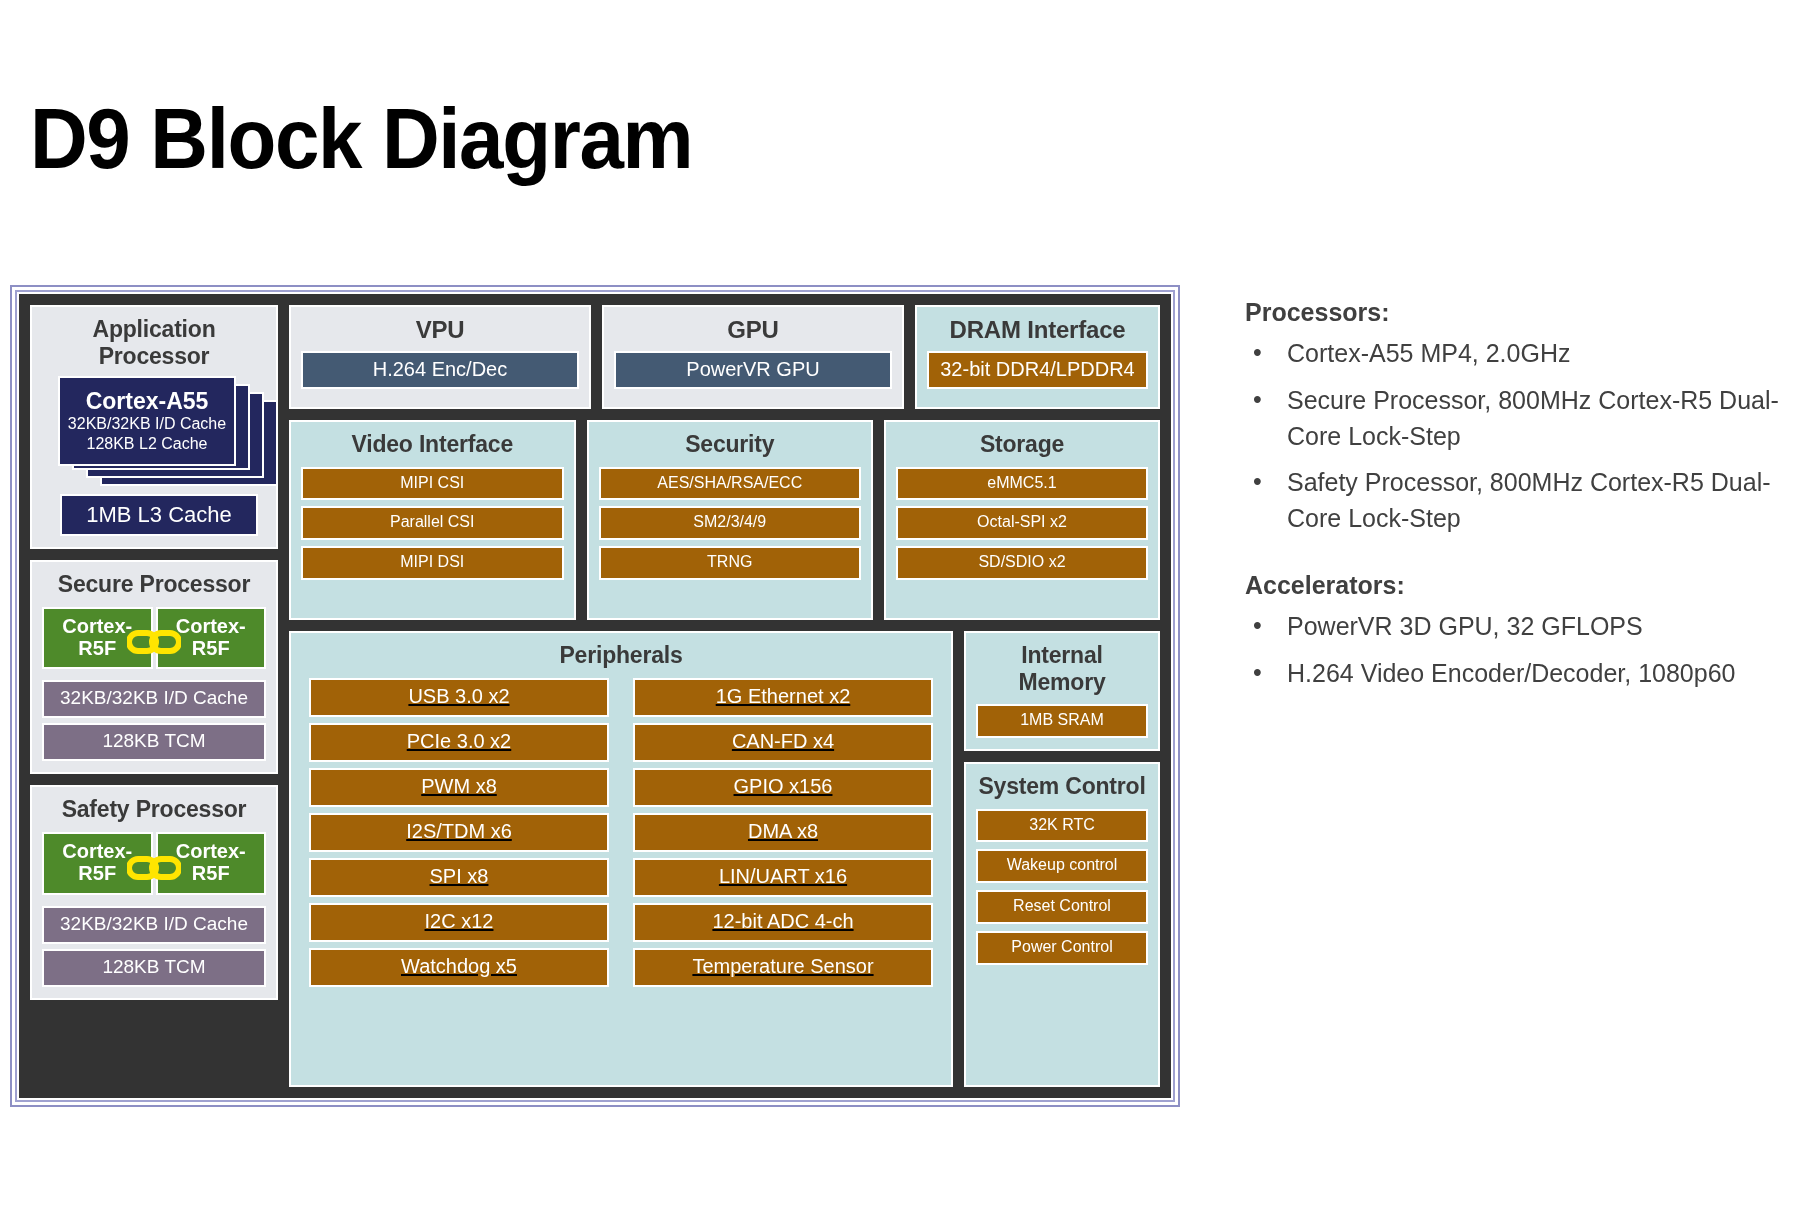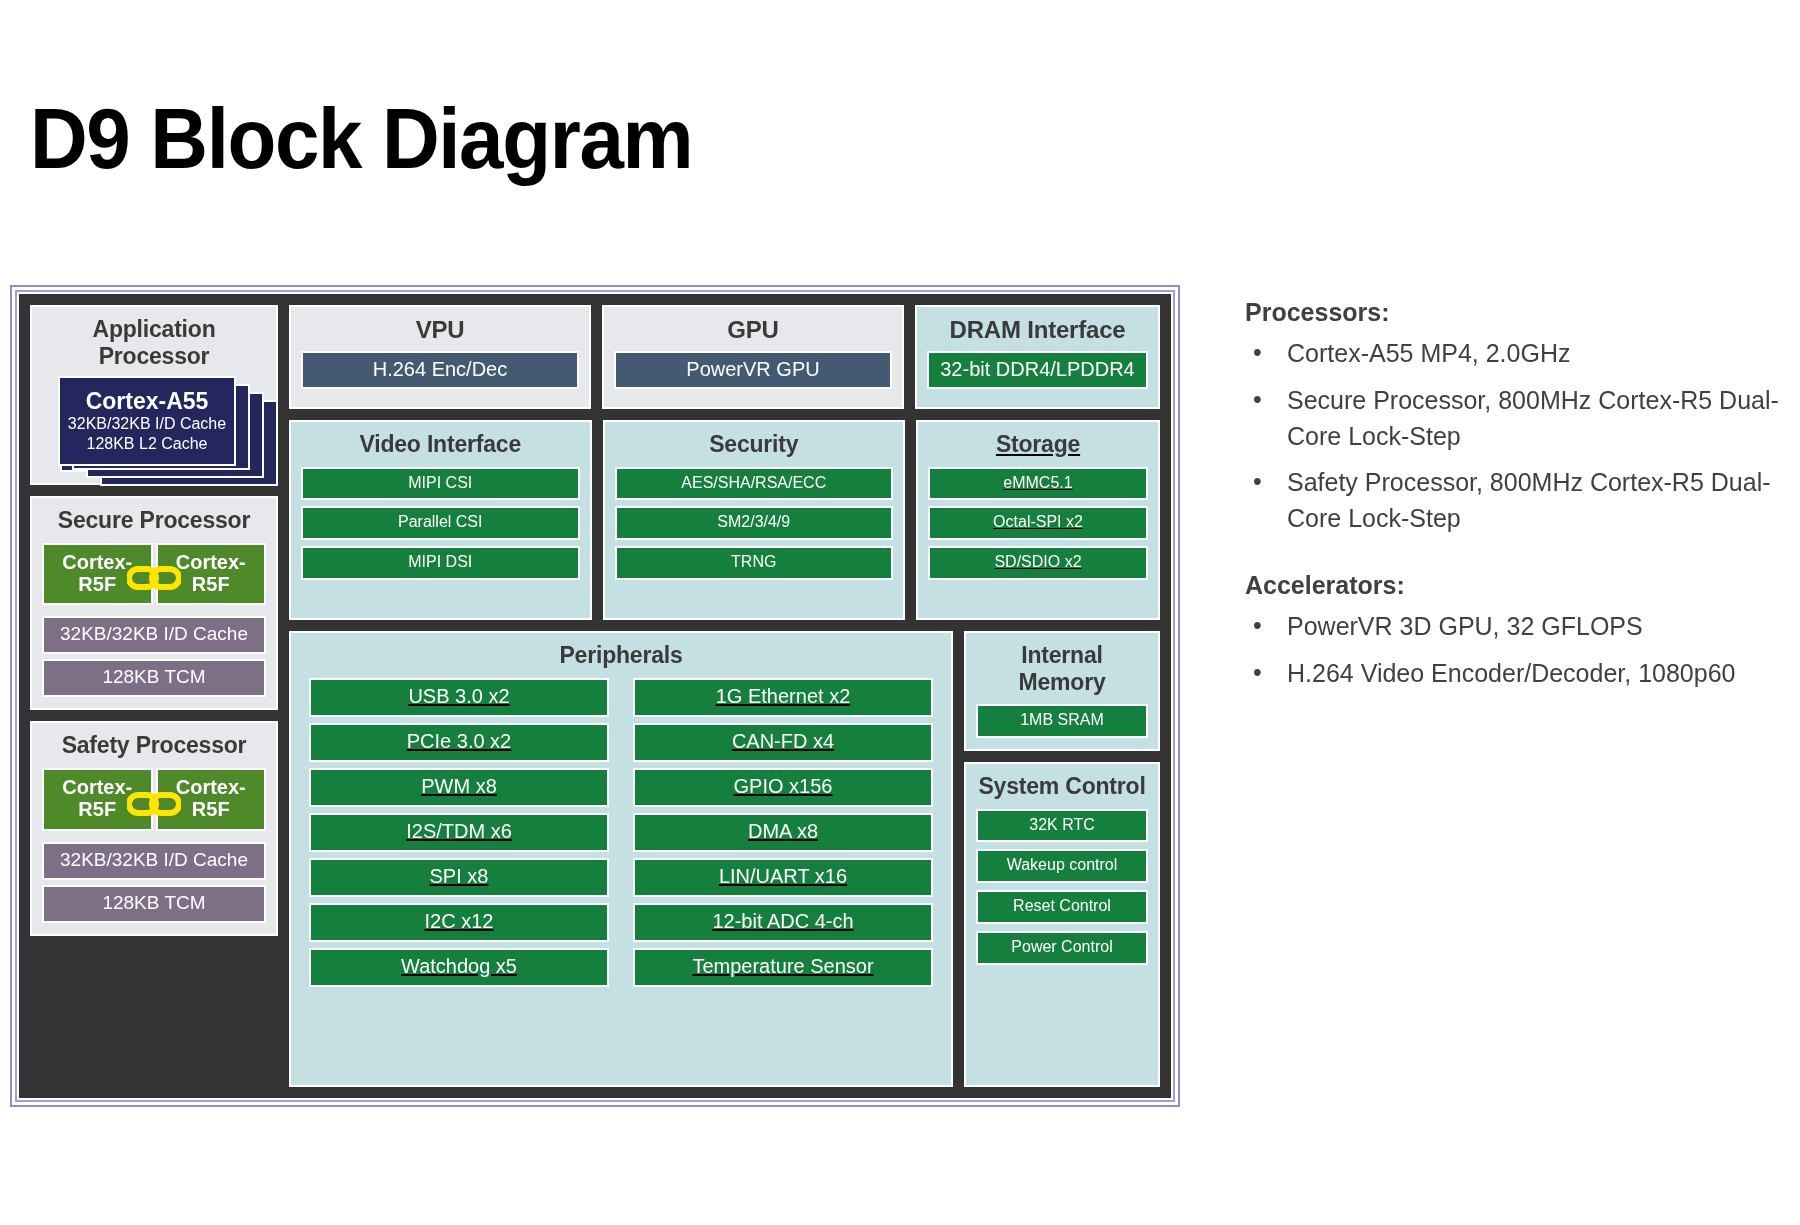--- a/index.html
+++ b/index.html
@@ -88,33 +88,33 @@
     box-sizing: border-box;
     color: #ffffff;
     font-size: 16px;
     text-align: center;
     padding: 6px 4px 7px 4px;
     line-height: 1.05;
     white-space: nowrap;
   }
   .chip-navy  { background: #23275e; }
   .chip-slate { background: #445a73; }
-  .chip-teal  { background: #15803d; }
+  .chip-teal  { background: #a16207; }
   .chip-mauve { background: #7d6f86; }
 
   
   .col-left {
     width: 248px;
     display: flex;
     flex-direction: column;
     gap: 11px;
     flex: none;
   }
 
-  .ap-panel { height: 180px; position: relative; }
+  .ap-panel { height: 244px; position: relative; }
   .core-stack {
     position: relative;
     height: 116px;
     margin: 0 6px 0 16px;
   }
   .core-card {
     position: absolute;
     border: 2px solid #ffffff;
     background: #23275e;
     box-sizing: border-box;
@@ -190,21 +190,21 @@
   }
   .row-bot {
     display: flex;
     gap: 11px;
     flex: 1;
   }
 
   .cell-vpu, .cell-gpu { flex: 1; }
   .cell-dram { width: 245px; flex: none; }
   .cell-vi, .cell-sec { flex: 1; }
-  .cell-storage { width: 244px; flex: none; text-decoration: underline; }
+  .cell-storage { width: 276px; flex: none; }
   .cell-periph { flex: 1; }
   .col-right-bot { width: 196px; flex: none; display: flex; flex-direction: column; gap: 11px; }
   .cell-intmem { height: 120px; flex: none; }
   .cell-sysctl { flex: 1; }
 
   .row-top .panel-title { font-size: 24px; margin-bottom: 7px; }
   .row-top .chip { font-size: 20px; }
 
   .chip-list { display: flex; flex-direction: column; gap: 6px; }
 

